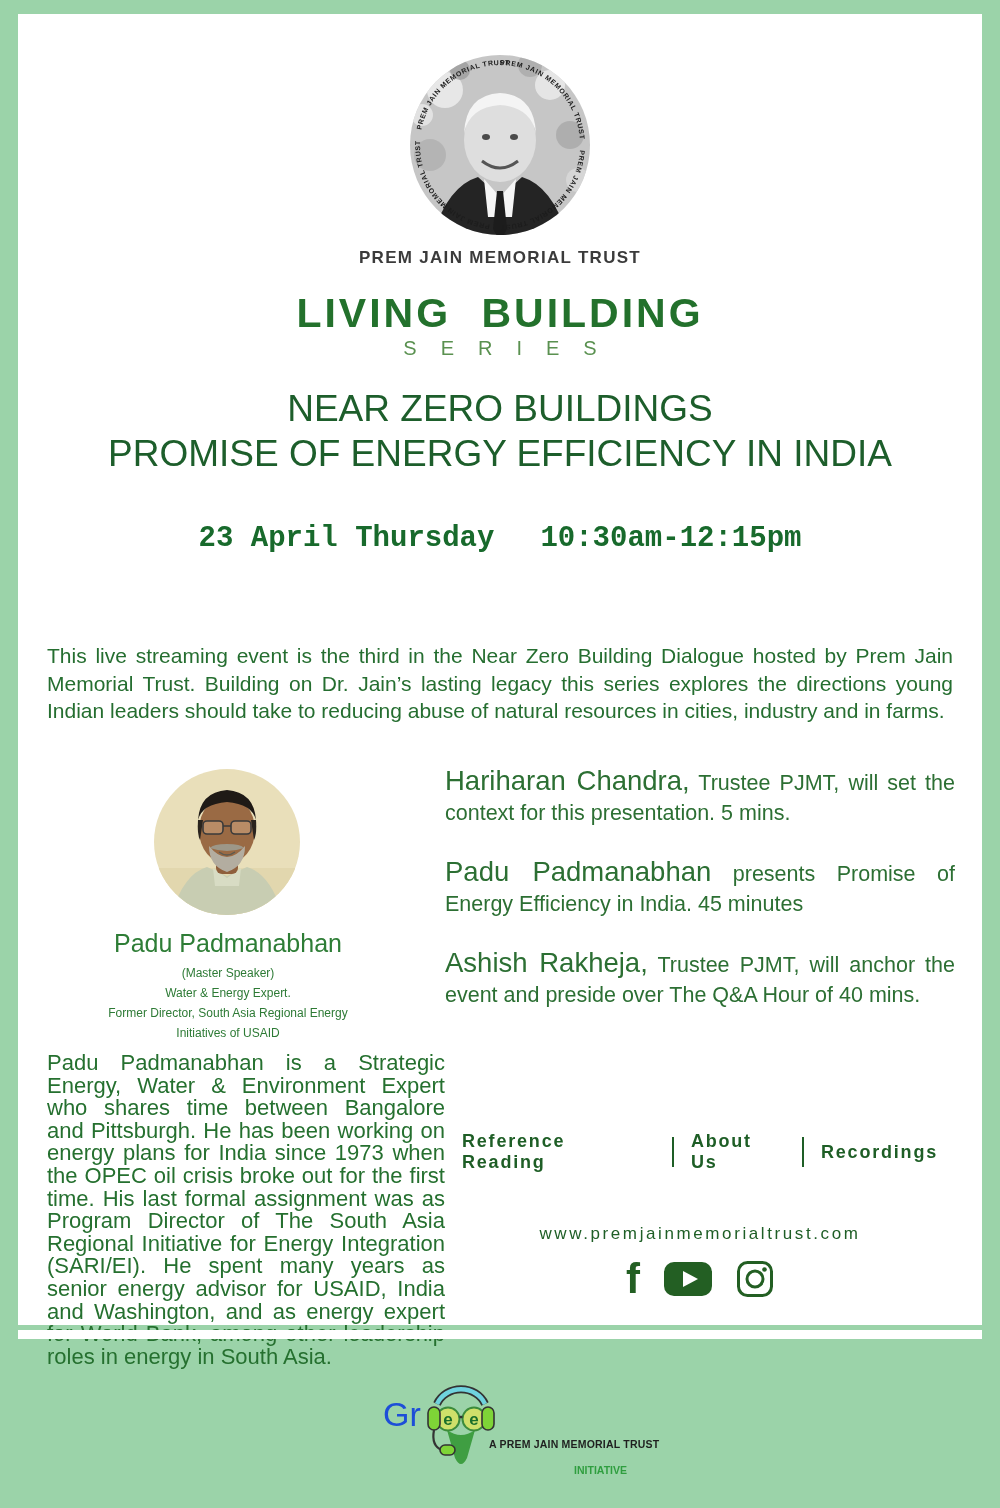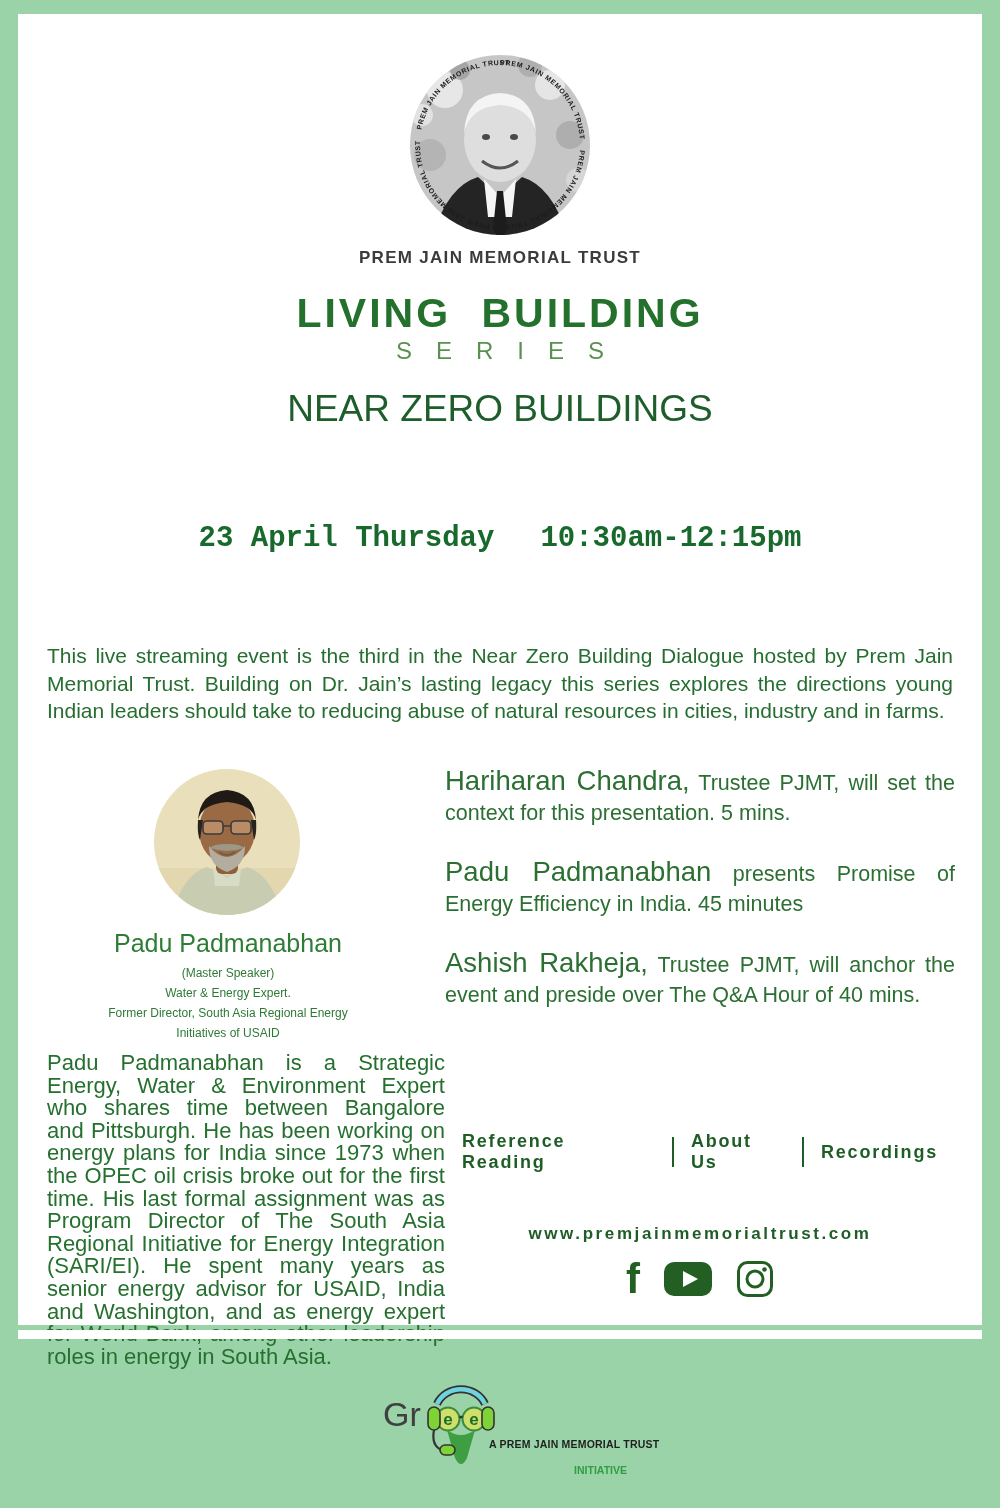--- a/index.html
+++ b/index.html
@@ -9,21 +9,21 @@
   .card { position:absolute; left:18px; top:14px; width:964px; height:1311px; background:#ffffff; }
   .bottom-stripe { position:absolute; left:18px; top:1330px; width:964px; height:9px; background:#ffffff; }
 
   
   .logo-wrap { position:absolute; left:382px; top:31px; width:200px; height:200px; }
   .org-name { position:absolute; left:0; top:234px; width:100%; text-align:center;
               font-size:17px; font-weight:bold; letter-spacing:1.3px; color:#3b3b3b; }
   .living { position:absolute; left:0; top:276px; width:100%; text-align:center;
             font-size:41px; font-weight:bold; letter-spacing:3px; word-spacing:16px; color:#23712c; }
   .series { position:absolute; left:0; top:323px; width:100%; text-align:center; text-indent:24px;
-            font-size:24px; letter-spacing:24px; color:#5a9150; }
+            font-size:20px; letter-spacing:24px; color:#5a9150; }
   .event-title { position:absolute; left:0; top:372px; width:100%; text-align:center;
                  font-size:37px; line-height:45px; color:#1d5e2b; }
   .datetime { position:absolute; left:0; top:508px; width:100%; display:flex; justify-content:center;
               gap:46px; font-size:29px; font-weight:600; color:#186a2c;font-family:Liberation Mono, monospace; }
 
   
   .intro { position:absolute; left:29px; top:628px; width:906px; text-align:justify;
            font-size:21px; line-height:27.5px; color:#256e30; font-weight:500; }
 
   
@@ -39,29 +39,29 @@
   .agenda-item { margin-bottom:29px; font-size:21.5px; line-height:30px; text-align:justify; color:#2c6f33; }
   .agenda-name { font-size:27.5px; }
 
   
   .links-row { position:absolute; left:427px; top:1117px; width:510px; display:flex;
                justify-content:center; align-items:center; }
   .link-item { font-size:18px; font-weight:bold; letter-spacing:1.8px; color:#1e5e26;
                padding:0 17px; cursor:pointer; }
   .link-sep { width:2px; height:30px; background:#1e5e26; }
   .site-url { position:absolute; left:427px; top:1210px; width:510px; text-align:center;
-              font-size:17px; font-weight:bold; letter-spacing:2.6px; color:#1e5e26; cursor:pointer; }
+              font-size:17px; font-weight:normal; letter-spacing:2.6px; color:#1e5e26; cursor:pointer; }
   .social-row { position:absolute; left:427px; top:1242px; width:510px; display:flex;
                 justify-content:center; align-items:center; gap:24px; height:46px; }
   .fb-f { font-size:42px; font-weight:bold; color:#235f23; line-height:40px; cursor:pointer; }
   .icon-btn { cursor:pointer; }
 
   
   .brand { position:absolute; left:383px; top:1372px; width:250px; height:110px; }
-  .brand-gr { position:absolute; left:0; top:23px; font-size:34px; color:#404040; }
+  .brand-gr { position:absolute; left:0; top:23px; font-size:34px; color:#1d4ed8; }
   .brand-face { position:absolute; left:44px; top:0; width:68px; height:102px; }
   .brand-know { position:absolute; left:110px; top:12px; font-size:43px; color:#1a5f26; letter-spacing:1px; }
   .brand-tagline { position:absolute; left:106px; top:66px; width:138px; }
   .tag1 { font-size:10.5px; font-weight:bold; color:#1f1f1f; letter-spacing:0.2px; white-space:nowrap; }
   .tag2 { font-size:10.5px; font-weight:bold; color:#2f9e3f; text-align:right; margin-top:14px; }
 </style>
 </head>
 <body>
 
 <div class="page">
@@ -102,20 +102,21 @@
         </text>
       </svg>
     </div>
 
     <div class="org-name">PREM JAIN MEMORIAL TRUST</div>
     <div class="living">LIVING BUILDING</div>
     <div class="series">SERIES</div>
 
     <div class="event-title">
       <div>NEAR ZERO BUILDINGS</div>
+      <div>PROMISE OF ENERGY EFFICIENCY IN INDIA</div>
     </div>
 
     <div class="datetime">
       <span>23 April  Thursday</span>
       <span>10:30am-12:15pm</span>
     </div>
 
     <div class="intro">This live streaming event is the third in the Near Zero Building Dialogue hosted by Prem Jain Memorial Trust. Building on Dr. Jain’s lasting legacy this series explores the directions young Indian leaders should take to reducing abuse of natural resources in cities, industry and in farms.</div>
 
     <div class="speaker-photo">

